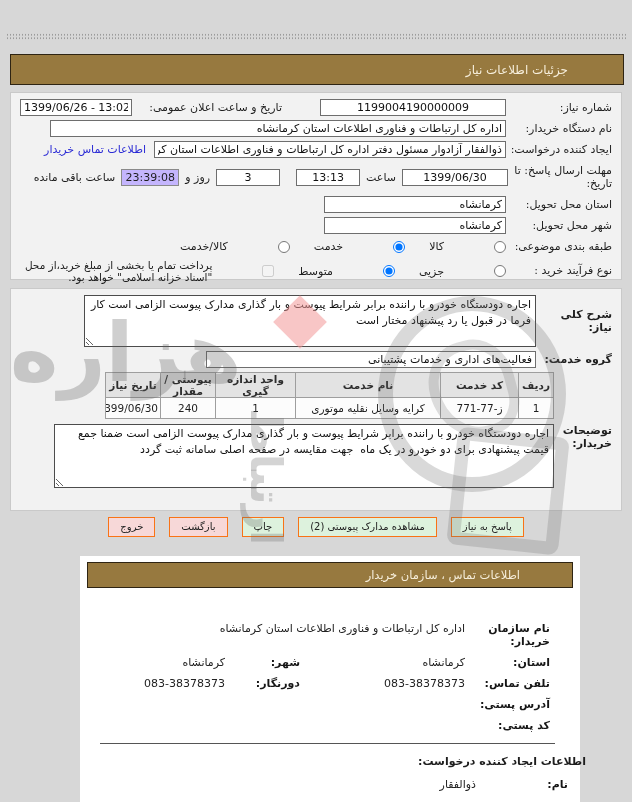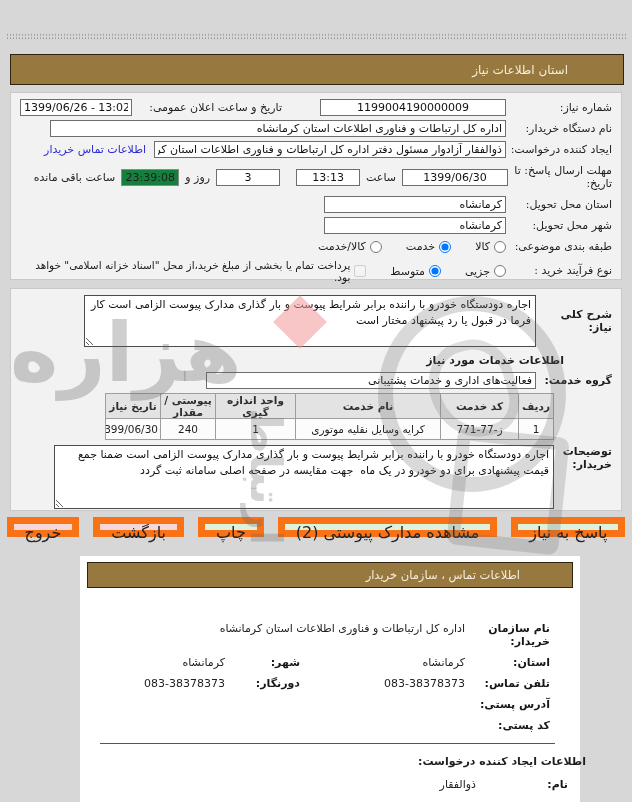--- a/index.html
+++ b/index.html
@@ -34,43 +34,43 @@
   .inp{
     border:1px solid #6e6e6e; background:#fff; height:17px; padding:0 3px;
     font-family:inherit; font-size:11px; color:#111;
   }
   .center{ text-align:center; }
   .rt{ text-align:right; }
   .ltr{ direction:ltr; }
   .mini-gap{ margin-right:6px; }
   .link{ color:#2b2bd5; cursor:pointer; margin-right:8px; white-space:nowrap; }
   .count-box{
-    background:#15803d; border:1px solid #8a8a8a; width:58px; height:17px;
+    background:#c4b5fd; border:1px solid #8a8a8a; width:58px; height:17px;
     text-align:center; direction:ltr; line-height:15px;
   }
-  .opt{ display:flex; align-items:center; margin-left:24px; }
+  .opt{ display:flex; align-items:center; margin-left:24px;gap:46px; }
   .opt input{ margin:0 0 0 4px; width:12px; height:12px; }
   .small{ font-size:10.5px; }
   textarea.ta{
     border:1px solid #4c4c4c; background:#fff; font-family:inherit;
     font-size:11px; color:#111; padding:1px 4px; line-height:1.45;
   }
   .section-h{ font-weight:bold; margin:7px 2px 5px; }
   
   table.svc{
     border-collapse:collapse; width:448px; margin:4px 58px 5px auto;
     font-size:10.5px; table-layout:fixed;
   }
   table.svc th, table.svc td{ border:1px solid #9e9e9e; height:21px; text-align:center; padding:0 2px; overflow:hidden; }
   table.svc th{ background:#e3e3e3; font-weight:bold; color:#2d2d2d; }
   table.svc td{ background:#fcfcfc; }
   
   .btn-row{ position:absolute; top:517px; right:0; left:0; display:flex; justify-content:center; gap:14px; }
   .btn{
-    border:7px solid #f97316; font-family:inherit; font-size:16px; color:#222;
+    border:1px solid #f97316; font-family:inherit; font-size:10px; color:#222;
     padding:2px 11px; height:20px; line-height:14px; cursor:pointer;
   }
   .btn.green{ background:#ddf2dd; }
   .btn.pink{ background:#f7d8d8; }
   
   #panelC{ position:absolute; top:556px; left:80px; width:500px; height:246px; background:#ffffff; }
   .bar-contact{ margin:6px 7px 0; height:26px; padding-right:52px; font-size:11.5px; }
   .c-content{ padding:34px 30px 0 15px; }
   .crow{ display:grid; grid-template-columns:85px 165px 75px 1fr; align-items:start; margin-bottom:8px; }
   .crow .clbl{ font-weight:bold; color:#161616; }
@@ -88,21 +88,21 @@
   .wm-t1{ top:312px; left:10px; font-size:82px; font-weight:bold; color:rgba(95,95,95,.30); line-height:1; }
   .wm-t2{ top:408px; left:292px; font-size:44px; font-weight:bold; color:rgba(95,95,95,.27); transform:rotate(90deg); transform-origin:left top; }
   .wm-sq{ top:432px; left:452px; width:112px; height:118px; border:13px solid rgba(110,110,110,.24); transform:rotate(6deg); border-radius:10px; }
 </style>
 </head>
 <body>
 
 <div class="dotted-sep"></div>
 
 <div class="brown-bar bar-main">
-  <span>استان اطلاعات نیاز</span>
+  <span>جزئیات اطلاعات نیاز</span>
 </div>
 
 <div class="panel" id="panelA">
   <div class="frow">
     <span class="lblA">شماره نیاز:</span>
     <input class="inp center ltr" style="width: 186px;" readonly="" value="1199004190000009">
     <span class="lblA" style="width:150px;margin-right:auto">تاریخ و ساعت اعلان عمومی:</span>
     <input class="inp center ltr" style="width: 112px;" readonly="" value="1399/06/26 - 13:02">
   </div>
   <div class="frow">
@@ -162,21 +162,20 @@
       <span>پرداخت تمام یا بخشی از مبلغ خرید،از محل "اسناد خزانه اسلامی" خواهد بود.</span>
     </span>
   </div>
 </div>
 
 <div class="panel" id="panelB">
   <div class="frow" style="align-items:center">
     <span class="lblB" style="width:76px">شرح کلی نیاز:</span>
     <textarea class="ta" style="width: 452px; height: 52px;" readonly="">اجاره دودستگاه خودرو با راننده برابر شرایط پیوست و بار گذاری مدارک پیوست الزامی است کار فرما در قبول یا رد پیشنهاد مختار است</textarea>
   </div>
-  <div class="section-h" style="margin-right:48px">اطلاعات خدمات مورد نیاز</div>
   <div class="frow">
     <span class="lblB" style="width:76px">گروه خدمت:</span>
     <input class="inp rt" style="width: 330px;" readonly="" value="فعالیت‌های اداری و خدمات پشتیبانی">
   </div>
   <table class="svc">
     <colgroup>
       <col style="width:35px">
         <col style="width:78px">
         <col style="width:145px">
       <col style="width:80px">

